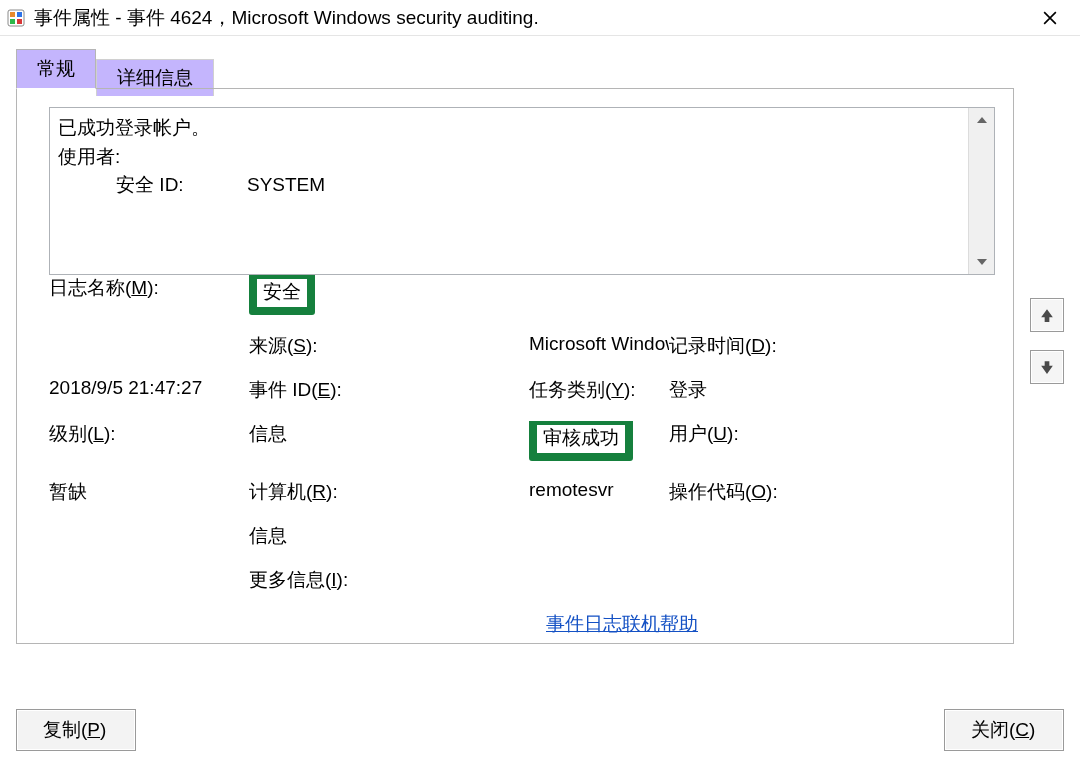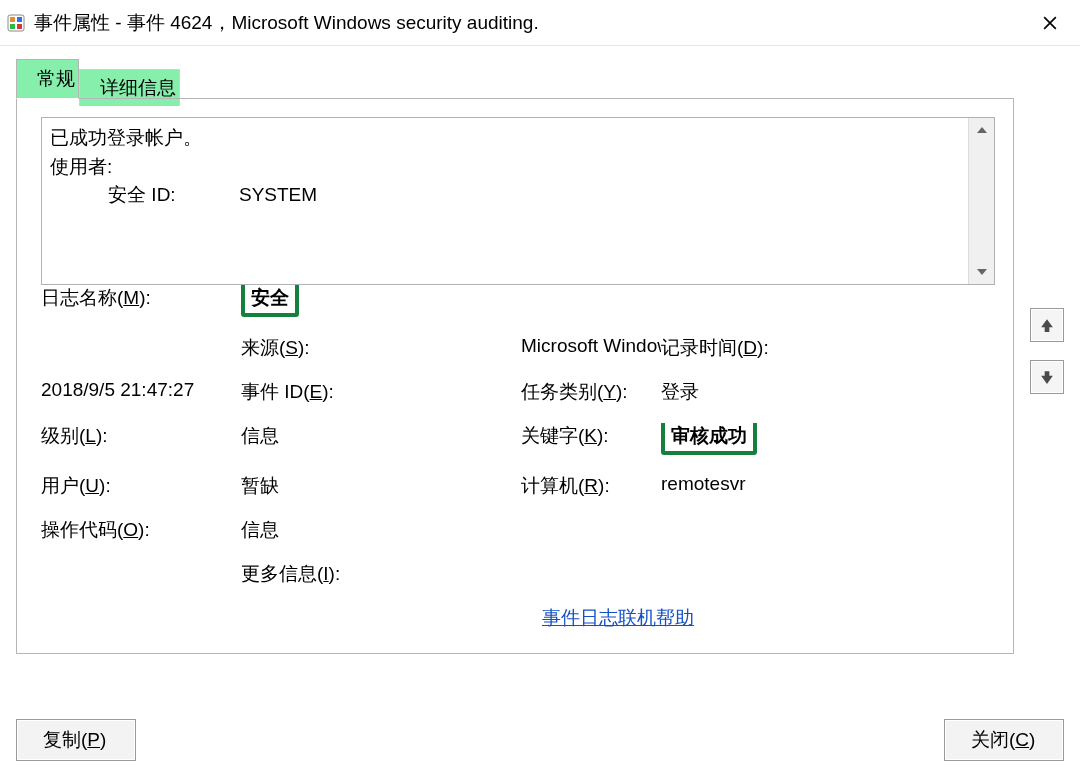--- a/index.html
+++ b/index.html
@@ -8,21 +8,21 @@
     width: 1080px; height: 767px;
     font-family: "Microsoft YaHei", "Segoe UI", Tahoma, sans-serif;
     font-size: 18px;
     background: #fff;
     color: #000;
     overflow: hidden;
   }
   
   .titlebar {
     display: flex; align-items: center;
-    height: 46px;
+    height: 36px;
     padding: 0 8px 0 6px;
     border-bottom: 1px solid #e5e5e5;
   }
   .titlebar .icon {
     width: 20px; height: 20px;
     margin-right: 8px;
     display: inline-block;
   }
   .titlebar .title {
     flex: 1;
@@ -42,24 +42,24 @@
     padding: 14px 16px 0 16px;
     height: calc(767px - 36px);
   }
   .tabs {
     display: flex;
     align-items: flex-end;
     height: 38px;
     margin-left: 0px;
   }
   .tab {
-    padding: 6px 3px 6px 20px;
+    padding: 6px 20px 6px 20px;
     border: 1px solid #b5b5b5;
     border-bottom: none;
-    background: #86efac;
+    background: #c4b5fd;
     font-size: 19px;
     position: relative;
     top: 1px;
     cursor: default;
   }
   .tab.inactive {
     border-color: #d0d0d0;
     color: #000;
     top: 8px;
     padding-top: 5px; padding-bottom: 5px;
@@ -71,21 +71,21 @@
   .panel-wrap {
     position: relative;
     display: flex;
     align-items: flex-start;
     gap: 16px;
   }
   .panel {
     border: 1px solid #b5b5b5;
     width: 1000px;
     height: 556px;
-    padding: 18px 18px 10px 24px;
+    padding: 18px 18px 10px 32px;
     position: relative;
   }
   
   .descbox {
     border: 1px solid #aeb2b7;
     height: 168px;
     display: flex;
     background: #fff;
   }
   .desc-content {
@@ -119,26 +119,25 @@
     align-items: start;
     font-size: 19px;
   }
   .details .label { color: #000; }
   .details .label .ak { text-decoration: underline; }
   .details .value { color: #000; overflow: hidden; white-space: nowrap; }
   .details .value.link { color: #1451c4; text-decoration: underline; cursor: default; text-align: center; }
   .details .span2 { grid-column: 2 / span 3; }
   .redbox {
     display: inline-block;
-    border: 4px solid #15803d;
+    border: 8px solid #15803d;
     border-radius: 3px;
     padding: 2px 6px 3px 6px;
     margin-top: -4px;
     line-height: 1.2;
-    font-weight: bold;
   }
   
   .navcol {
     display: flex; flex-direction: column;
     gap: 18px;
     margin-top: 210px;
   }
   .navbtn {
     width: 34px; height: 34px;
     border: 1px solid #9a9a9a;
@@ -229,21 +228,20 @@
         <div class="value">Microsoft Windows secur</div>
         <div class="label"><span>记录时间(</span><span class="ak">D</span><span>):</span></div>
         <div class="value">2018/9/5 21:47:27</div>
 
         <div class="label"><span>事件 ID(</span><span class="ak">E</span><span>):</span></div>
         <div class="label"><span>任务类别(</span><span class="ak">Y</span><span>):</span></div>
         <div class="value">登录</div>
 
         <div class="label"><span>级别(</span><span class="ak">L</span><span>):</span></div>
         <div class="value">信息</div>
-        <div class="label"><span>关键字(</span><span class="ak">K</span><span>):</span></div>
         <div class="value"><span class="redbox">审核成功</span></div>
 
         <div class="label"><span>用户(</span><span class="ak">U</span><span>):</span></div>
         <div class="value">暂缺</div>
         <div class="label"><span>计算机(</span><span class="ak">R</span><span>):</span></div>
         <div class="value">remotesvr</div>
 
         <div class="label"><span>操作代码(</span><span class="ak">O</span><span>):</span></div>
         <div class="value span2">信息</div>
         <div></div>

